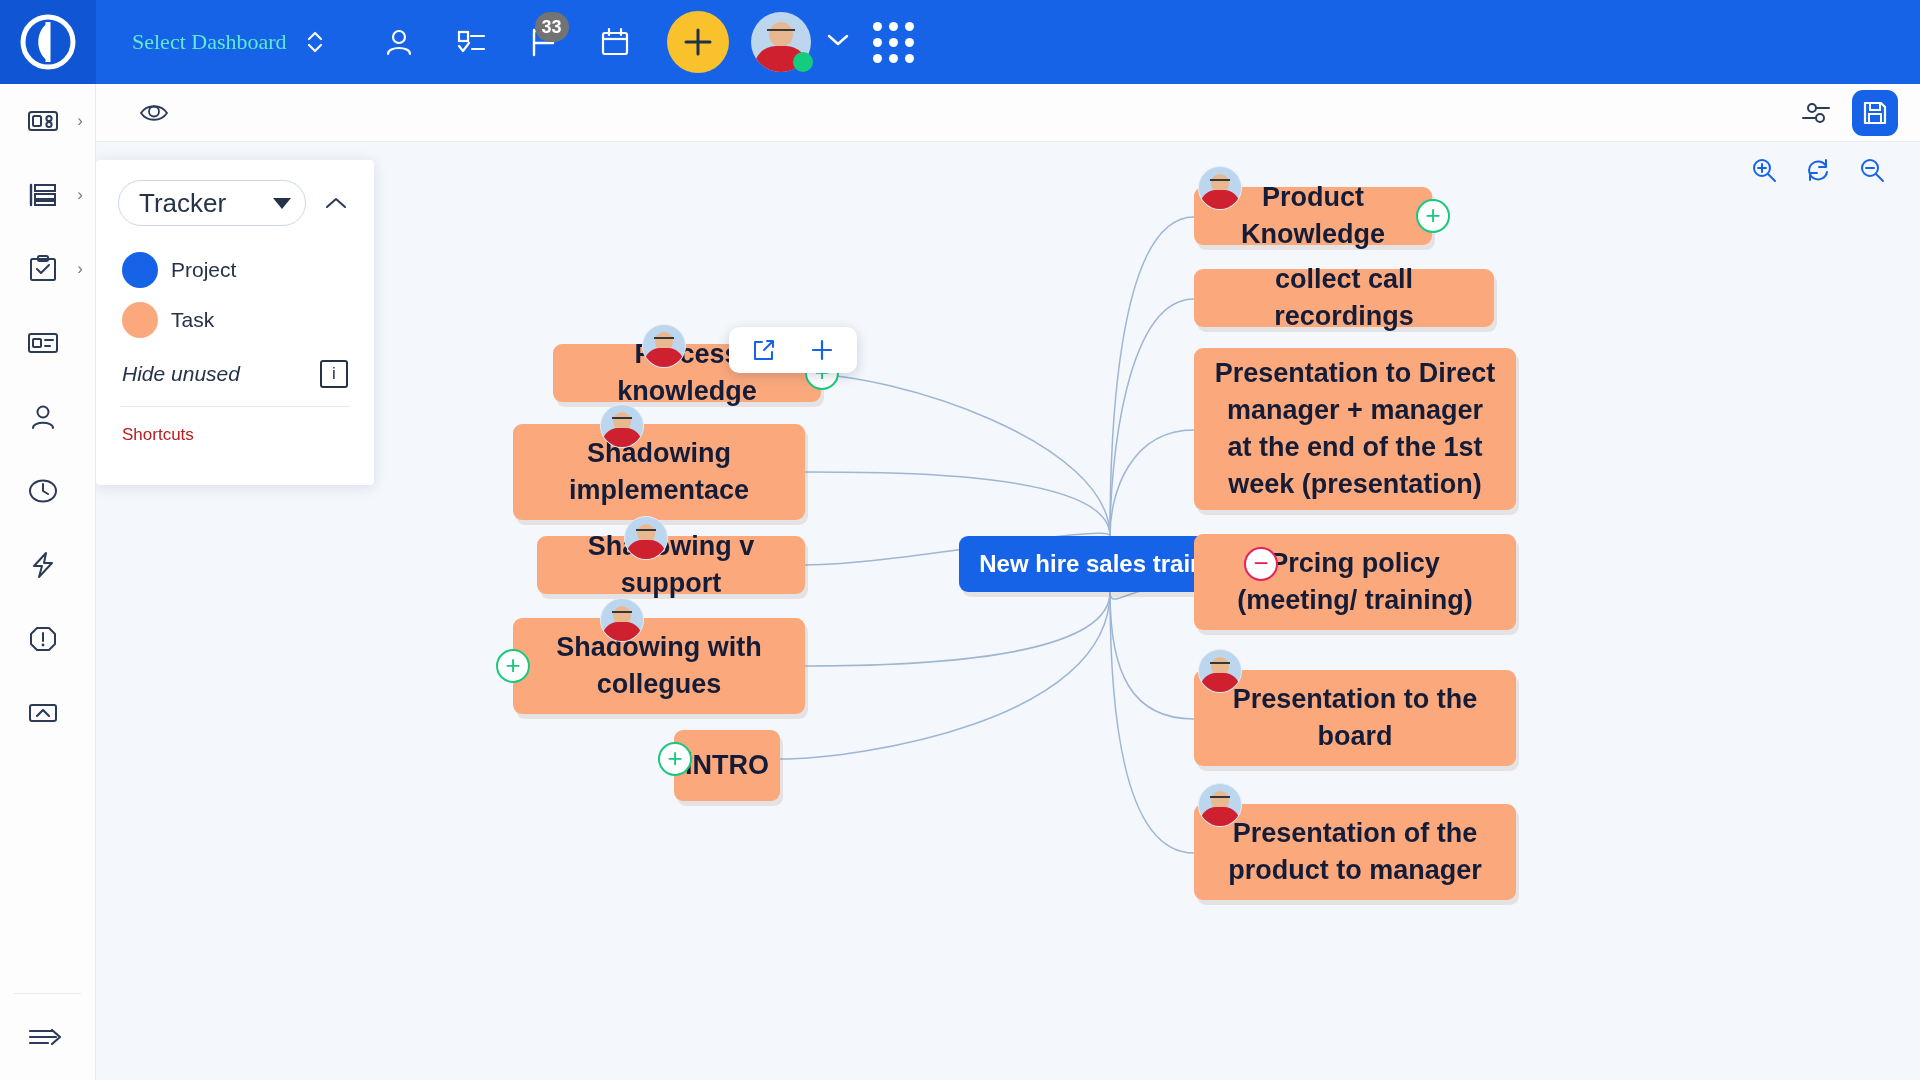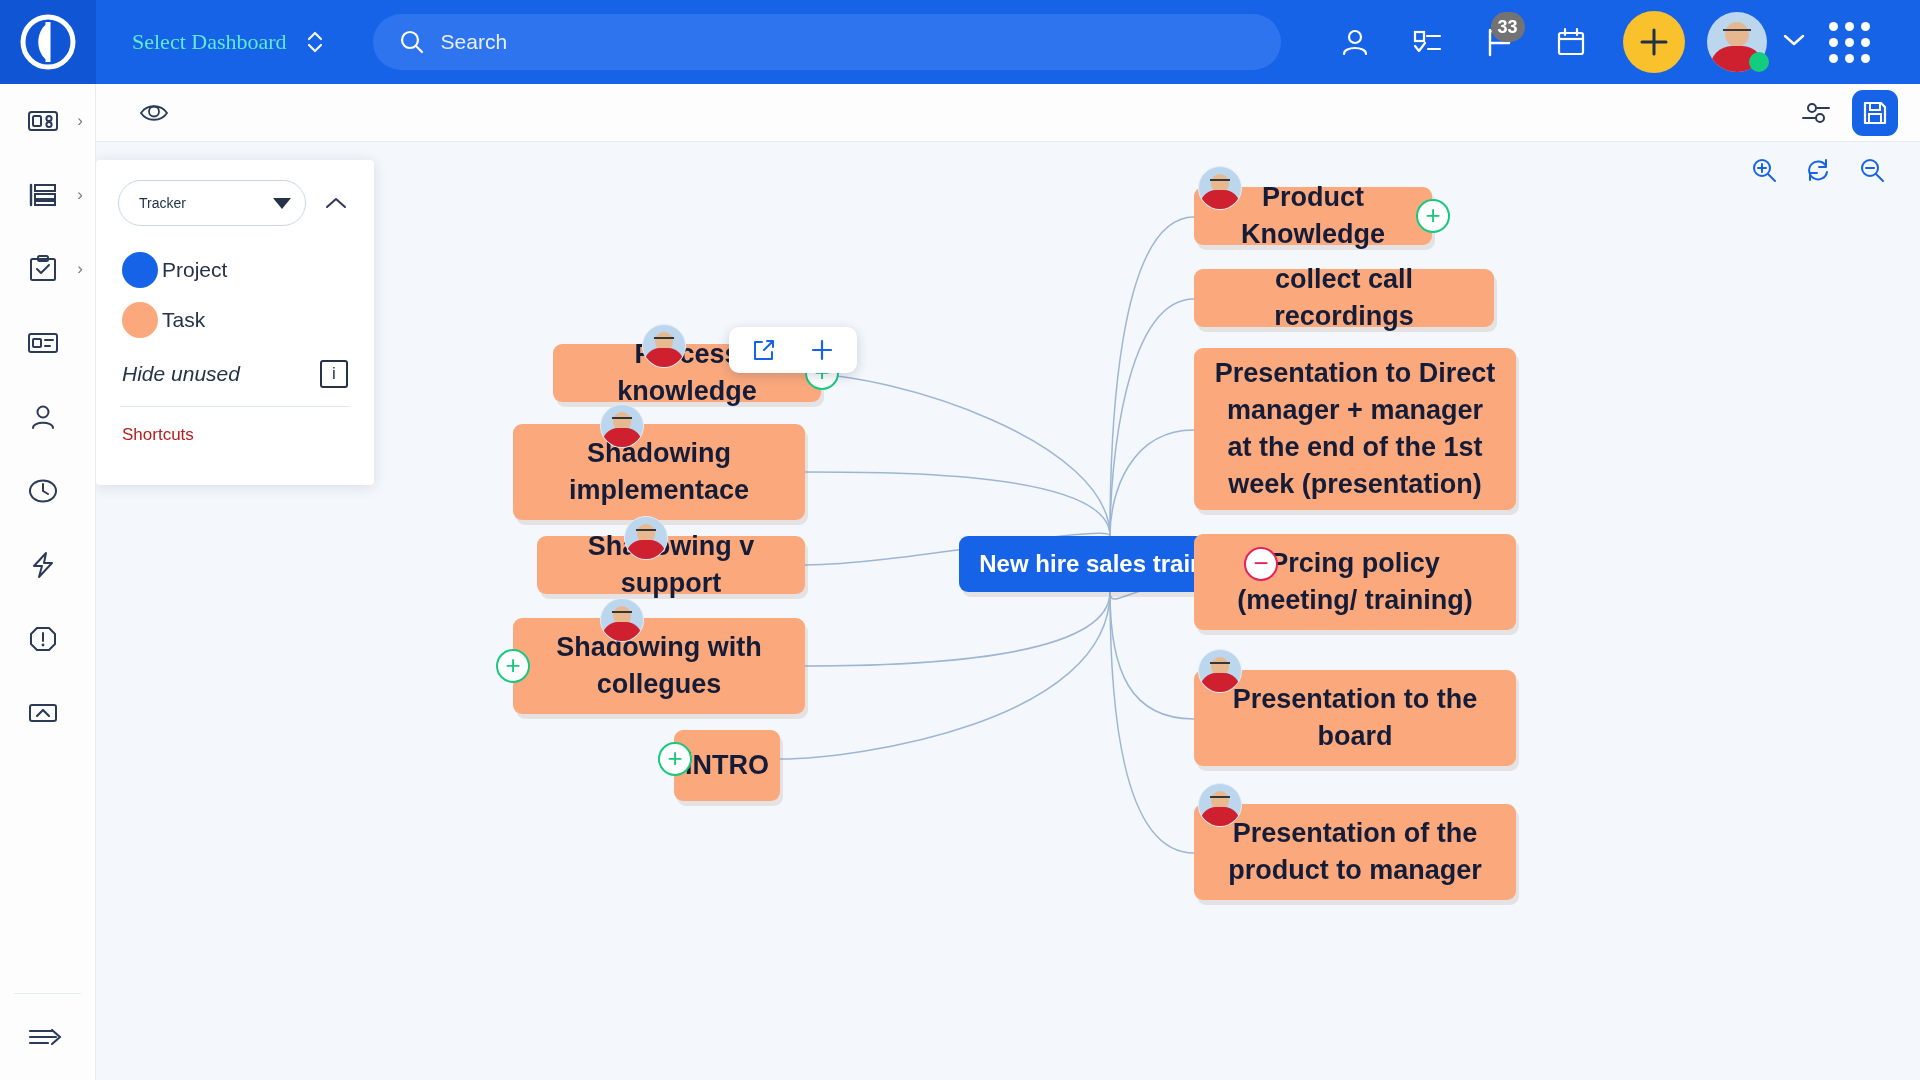--- a/index.html
+++ b/index.html
@@ -133,31 +133,31 @@
     width: 278px; background: #fff;
     border-radius: 4px;
     box-shadow: 0 2px 14px rgba(30,50,90,0.13);
     padding: 20px 0 0 0;
     z-index: 28;
   }
   .tracker-row { display: flex; align-items: center; padding: 0 22px; gap: 14px;}
   .tracker-select {
     flex: 1; height: 46px; border: 1px solid #c9d7ea; border-radius: 24px;
     display: flex; align-items: center; padding: 0 14px 0 20px;
-    font-size: 14px; color: #24324a; cursor: pointer;
+    font-size: 26px; color: #24324a; cursor: pointer;
   }
   .tracker-select .caret {
     margin-left: auto;
     width: 0; height: 0;
     border-left: 9px solid transparent; border-right: 9px solid transparent;
     border-top: 11px solid #24324a;
   }
   .collapse-btn { cursor: pointer; padding: 4px; display:flex;}
   .legend { padding: 26px 26px 0 26px; }
-  .legend-item { display: flex; align-items: center; gap: 4px; margin-bottom: 14px;}
+  .legend-item { display: flex; align-items: center; gap: 13px; margin-bottom: 14px;}
   .legend-dot { width: 36px; height: 36px; border-radius: 50%; flex: none;}
   .legend-label { font-size: 21px; color: #24324a;}
   .hide-unused {
     display: flex; align-items: center; padding: 8px 26px 18px 26px;
   }
   .hide-unused .hu-text { font-size: 21px; color: #24324a; font-style: italic;}
   .info-box {
     margin-left: auto; width: 28px; height: 28px;
     border: 2px solid #24324a; border-radius: 3px;
     display: flex; align-items: center; justify-content: center;
@@ -232,29 +232,20 @@
   <div class="dash-select">
     <span>Select Dashboard</span>
     <span class="updown">
       <svg width="20" height="28" viewBox="0 0 20 28">
         <path d="M4 11 L10 5 L16 11" fill="none" stroke="#ffffff" stroke-width="2.2" stroke-linecap="round" stroke-linejoin="round"></path>
         <path d="M4 17 L10 23 L16 17" fill="none" stroke="#ffffff" stroke-width="2.2" stroke-linecap="round" stroke-linejoin="round"></path>
       </svg>
     </span>
   </div>
 
-  <div class="search-box">
-    <span class="sicon">
-      <svg width="26" height="26" viewBox="0 0 26 26">
-        <circle cx="11" cy="11" r="8" fill="none" stroke="#ffffff" stroke-width="2.2"></circle>
-        <path d="M17 17 L23 23" stroke="#ffffff" stroke-width="2.2" stroke-linecap="round"></path>
-      </svg>
-    </span>
-    <input type="text" value="" placeholder="Search" style="">
-  </div>
 
   <div class="hdr-icons">
 
     <div class="hdr-ico">
       <svg width="32" height="32" viewBox="0 0 32 32">
         <circle cx="16" cy="11" r="6" fill="none" stroke="#ffffff" stroke-width="2.2"></circle>
         <path d="M5 28 C5 20, 27 20, 27 28" fill="none" stroke="#ffffff" stroke-width="2.2" stroke-linecap="round"></path>
       </svg>
     </div>
 

